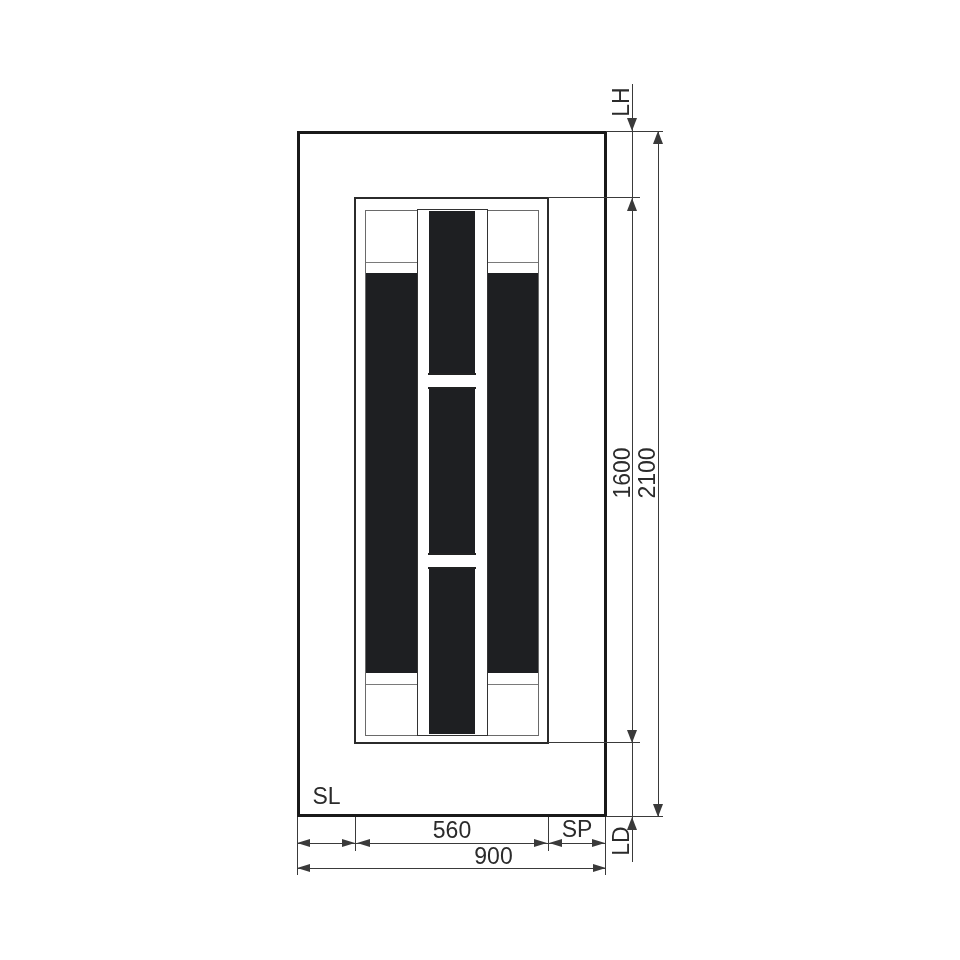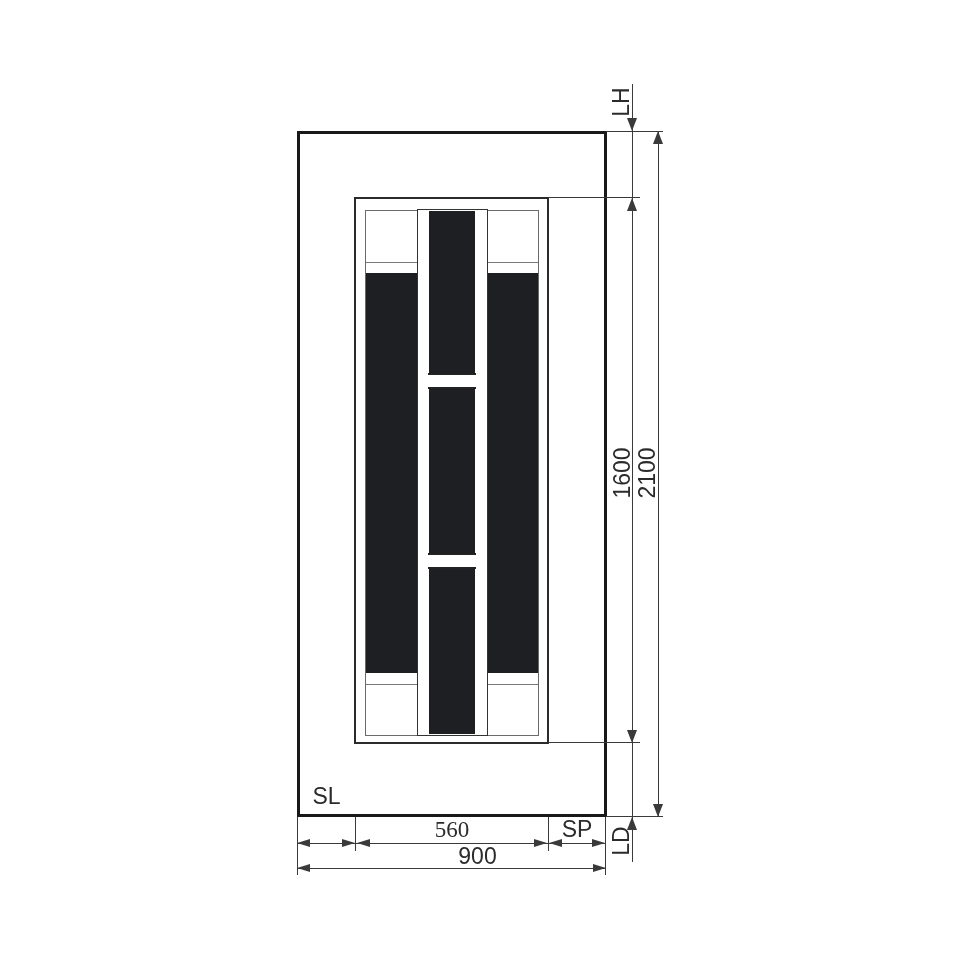--- a/index.html
+++ b/index.html
@@ -90,17 +90,17 @@
   <div class="abs ar left" style="left:549px;top:839px;"></div>
   <div class="abs ar right" style="left:592px;top:839px;"></div>
   <div class="abs ar left" style="left:297px;top:864px;"></div>
   <div class="abs ar right" style="left:593px;top:864px;"></div>
 
   <div class="abs lab vlab" style="left:571px;top:90px;">LH</div>
   <div class="abs lab vlab" style="left:572px;top:461px;">1600</div>
   <div class="abs lab vlab" style="left:597px;top:461px;">2100</div>
   <div class="abs lab vlab" style="left:571px;top:829px;">LD</div>
   <div class="abs lab" style="left:297px;top:784px;width:59px;">SL</div>
-  <div class="abs lab" style="left:356px;top:818px;width:192px;font-family:Liberation Serif, serif;">560</div>
+  <div class="abs lab" style="left:356px;top:818px;width:192px;">560</div>
   <div class="abs lab" style="left:548px;top:817px;width:58px;">SP</div>
-  <div class="abs lab" style="left:297px;top:844px;width:361px;">900</div>
+  <div class="abs lab" style="left:313px;top:844px;width:361px;">900</div>
 
 </div>
 
 </body></html>

